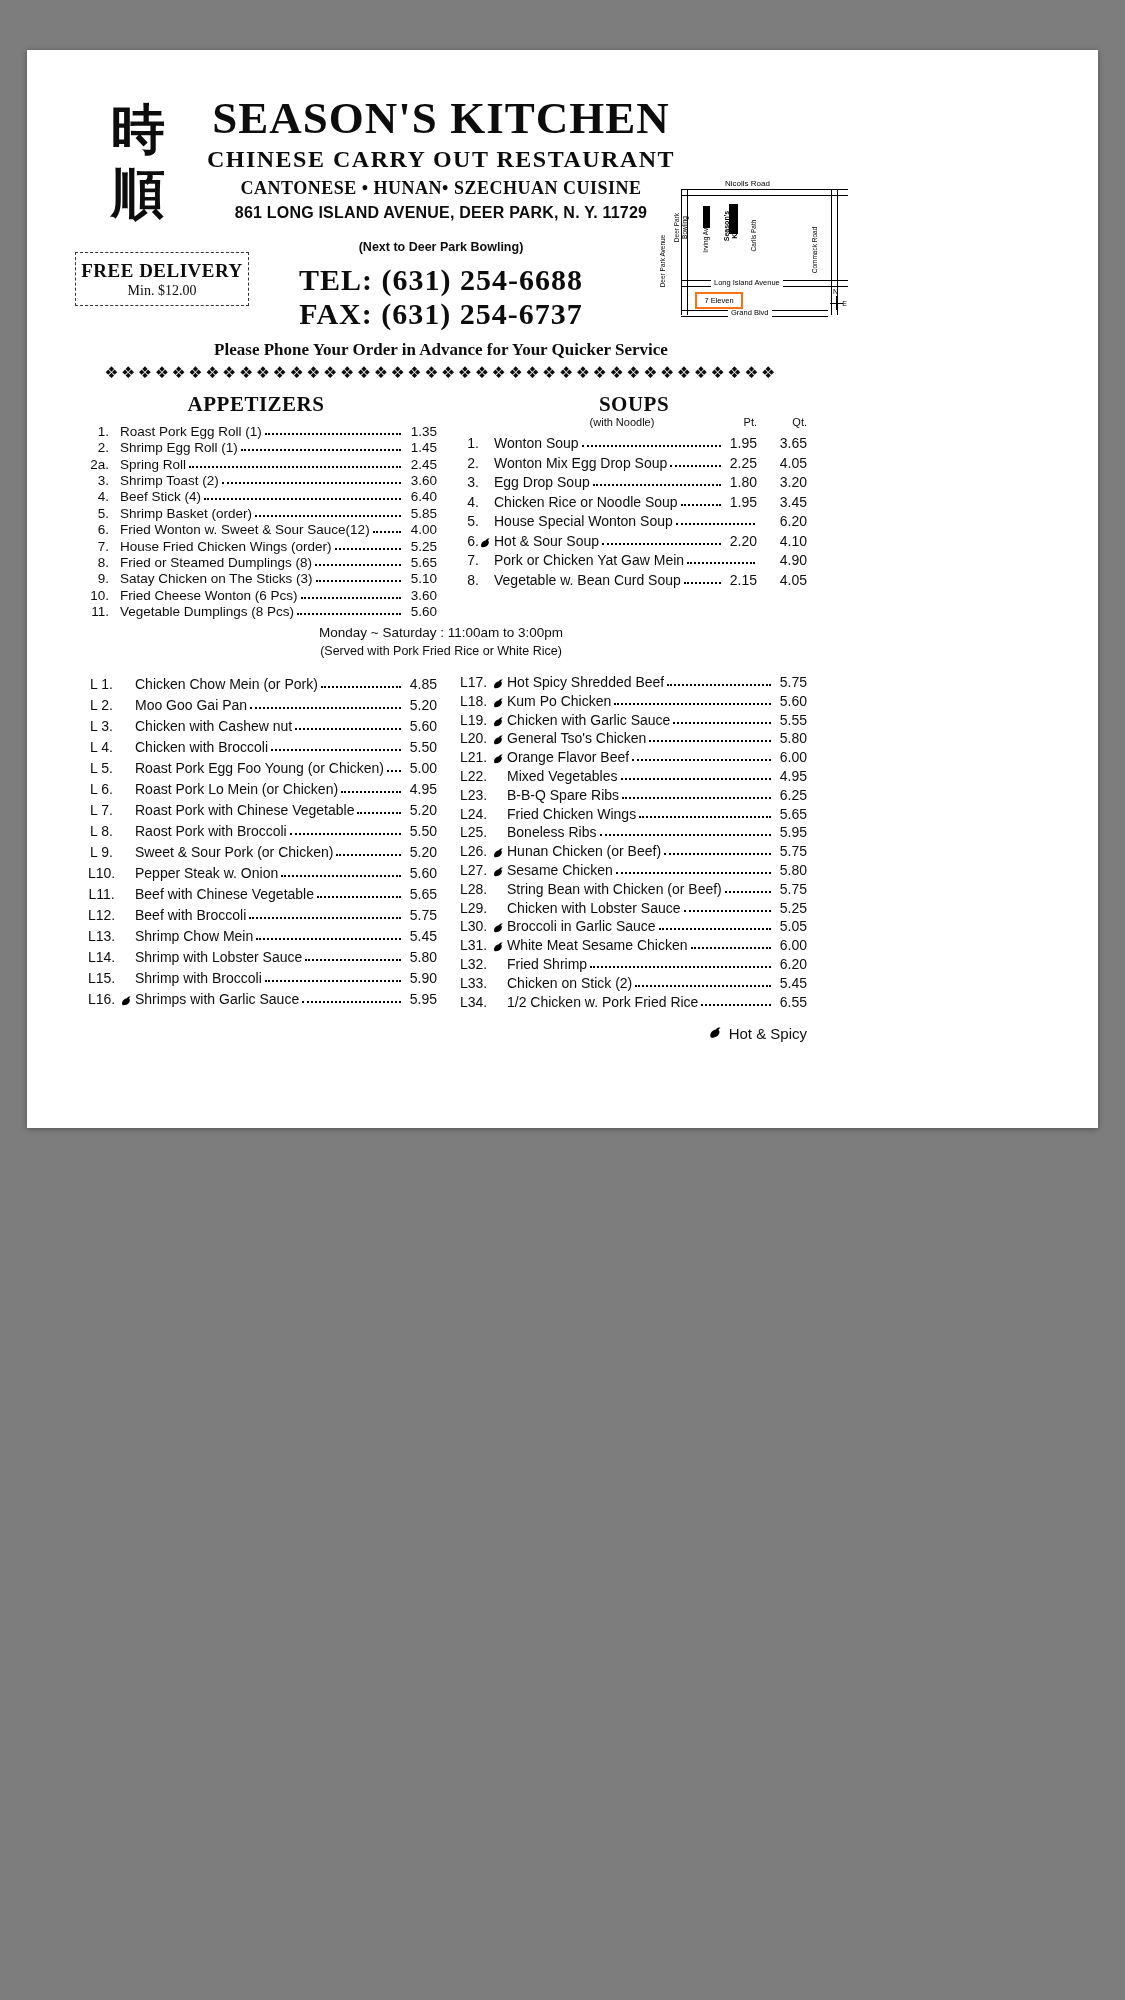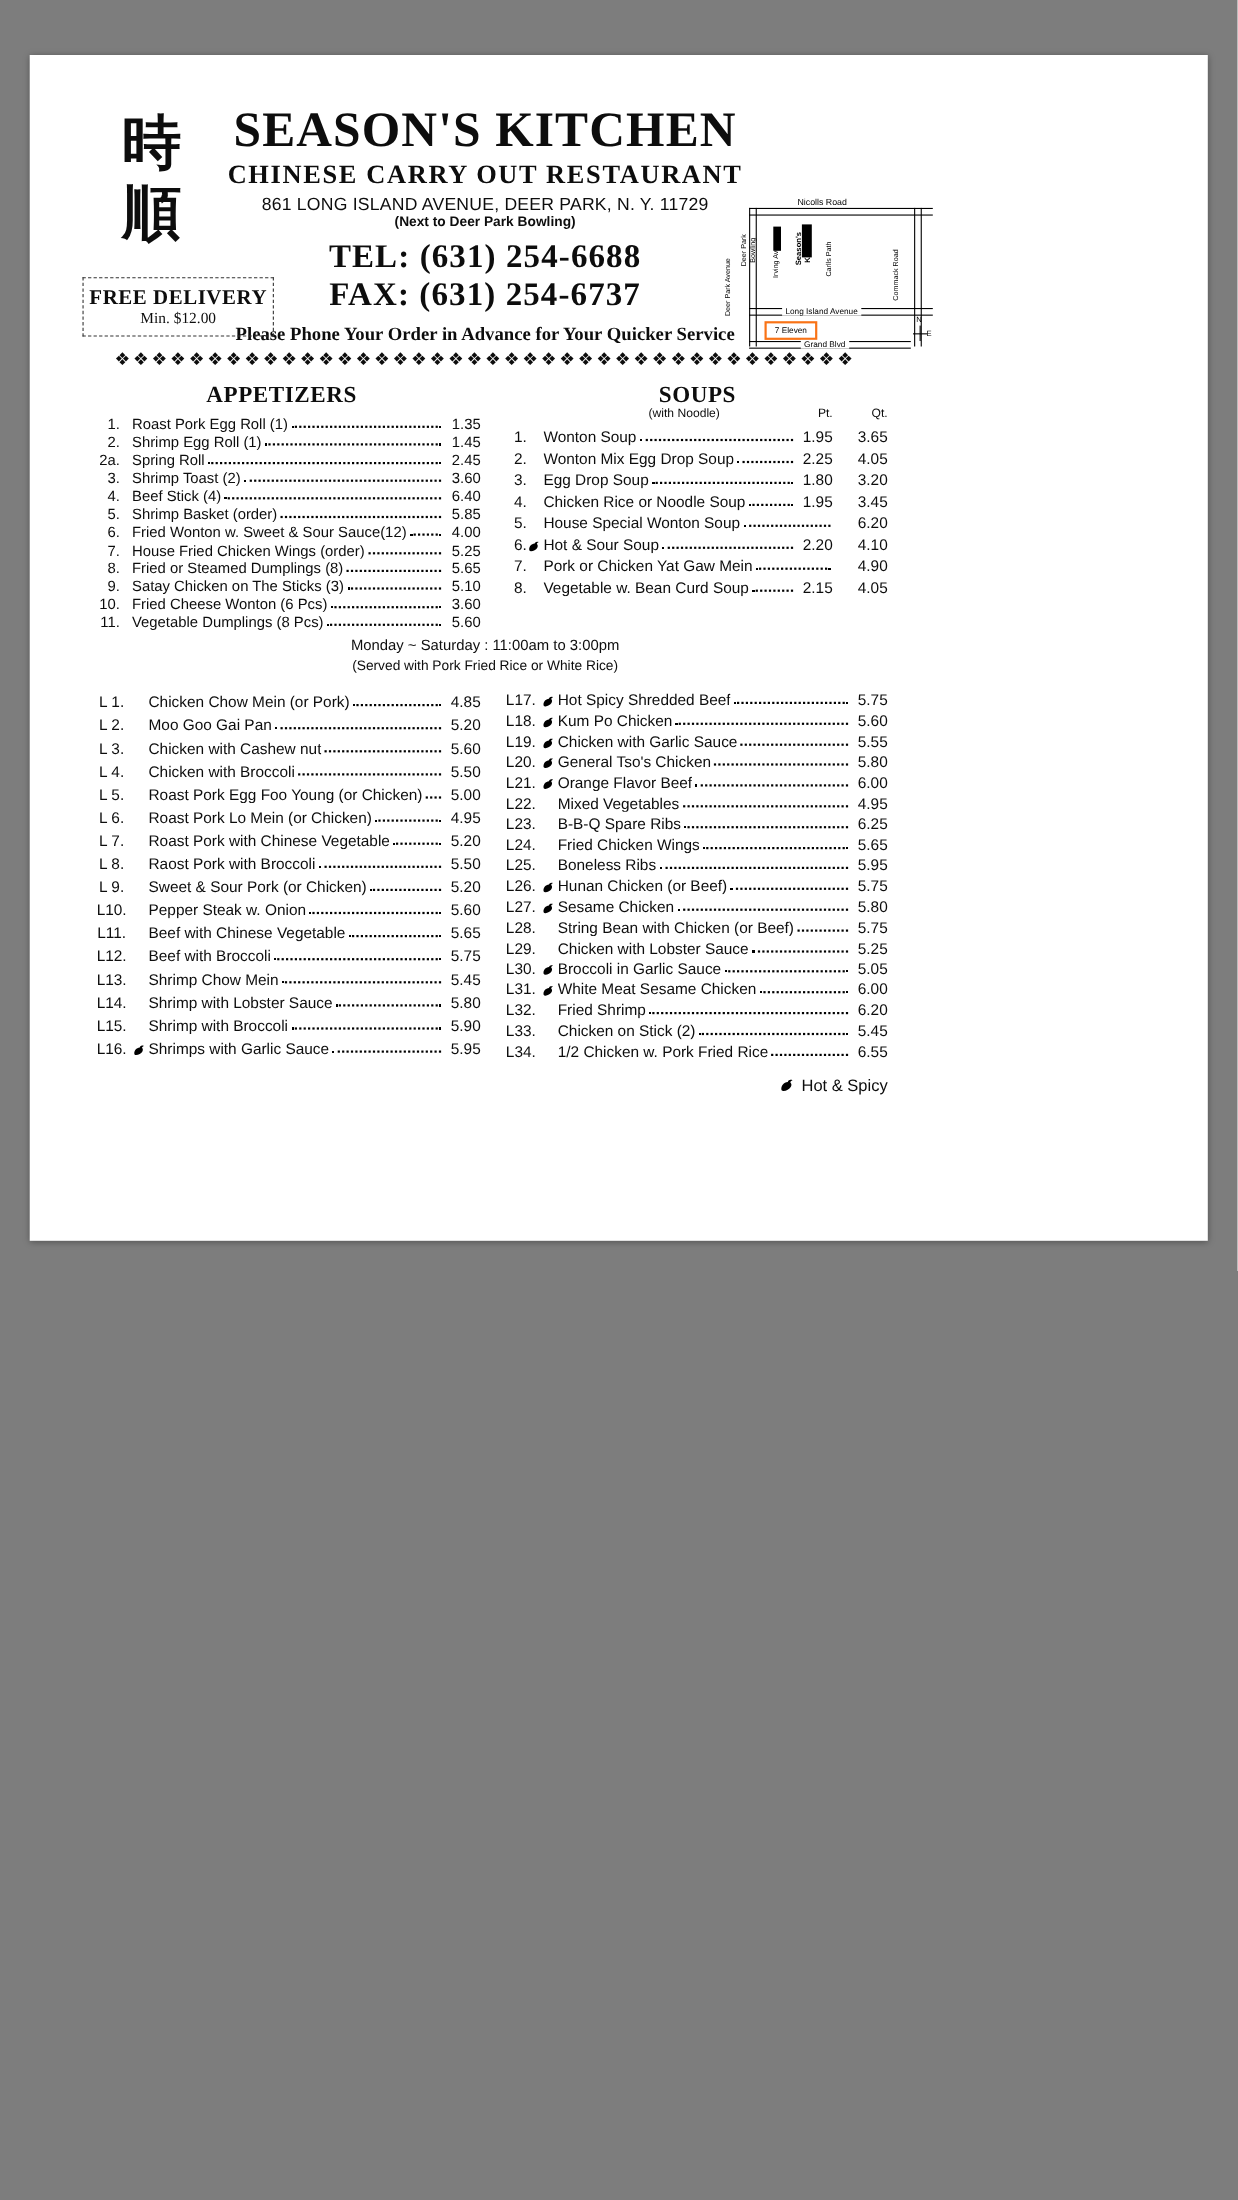--- a/index.html
+++ b/index.html
@@ -13,22 +13,22 @@
     width:1071px;height:1078px;margin:50px auto 0;background:#fff;
     position:relative;overflow:hidden;box-shadow:0 1px 6px rgba(0,0,0,.35);
   }
   .content{position:relative;margin-left:48px;width:732px;padding-top:46px;}
 
   
   .hdr{position:relative;text-align:center;}
   .h-title{font-family:"Liberation Serif",serif;font-weight:bold;font-size:45px;line-height:1;letter-spacing:1px;}
   .h-sub1{font-family:"Liberation Serif",serif;font-weight:bold;font-size:24px;line-height:1;letter-spacing:1.5px;margin-top:6px;}
   .h-sub2{font-family:"Liberation Serif",serif;font-weight:bold;font-size:18px;line-height:1;letter-spacing:.5px;margin-top:8px;}
-  .h-addr{font-weight:normal;font-size:16px;line-height:1;margin-top:8px;letter-spacing:.2px;}
-  .h-addr-note{font-weight:bold;font-size:12.5px;line-height:1;margin-top:0;}
+  .h-addr{font-weight:bold;font-size:16px;line-height:1;margin-top:8px;letter-spacing:.2px;}
+  .h-addr-note{font-weight:bold;font-size:12.5px;line-height:1;margin-top:20px;}
   .tels{margin-top:9px;}
   .h-tel{font-family:"Liberation Serif",serif;font-weight:bold;font-size:30px;line-height:34px;letter-spacing:1px;}
   .cjk{
     position:absolute;left:36px;top:2px;font-family:"DejaVu Sans",sans-serif;
     font-weight:bold;font-size:54px;line-height:64px;text-align:center;
   }
   .fd{
     position:absolute;left:0;top:156px;width:172px;height:52px;border:1.5px dashed #333;
     display:flex;flex-direction:column;align-items:center;justify-content:center;text-align:center;
   }
@@ -124,20 +124,21 @@
 
     <div class="hdr">
 
       <div class="cjk">
         <div>時</div>
         <div>順</div>
       </div>
 
       <div class="h-title">SEASON'S KITCHEN</div>
       <div class="h-sub1">CHINESE CARRY OUT RESTAURANT</div>
+      <div class="h-sub2">CANTONESE • HUNAN• SZECHUAN CUISINE</div>
       <div class="h-addr">861 LONG ISLAND AVENUE, DEER PARK, N. Y. 11729</div>
       <div class="h-addr-note">(Next to Deer Park Bowling)</div>
 
       <div class="tels">
         <div class="h-tel">TEL: (631) 254-6688</div>
         <div class="h-tel">FAX: (631) 254-6737</div>
       </div>
 
       <div class="fd">
         <div class="fd1">FREE DELIVERY</div>

